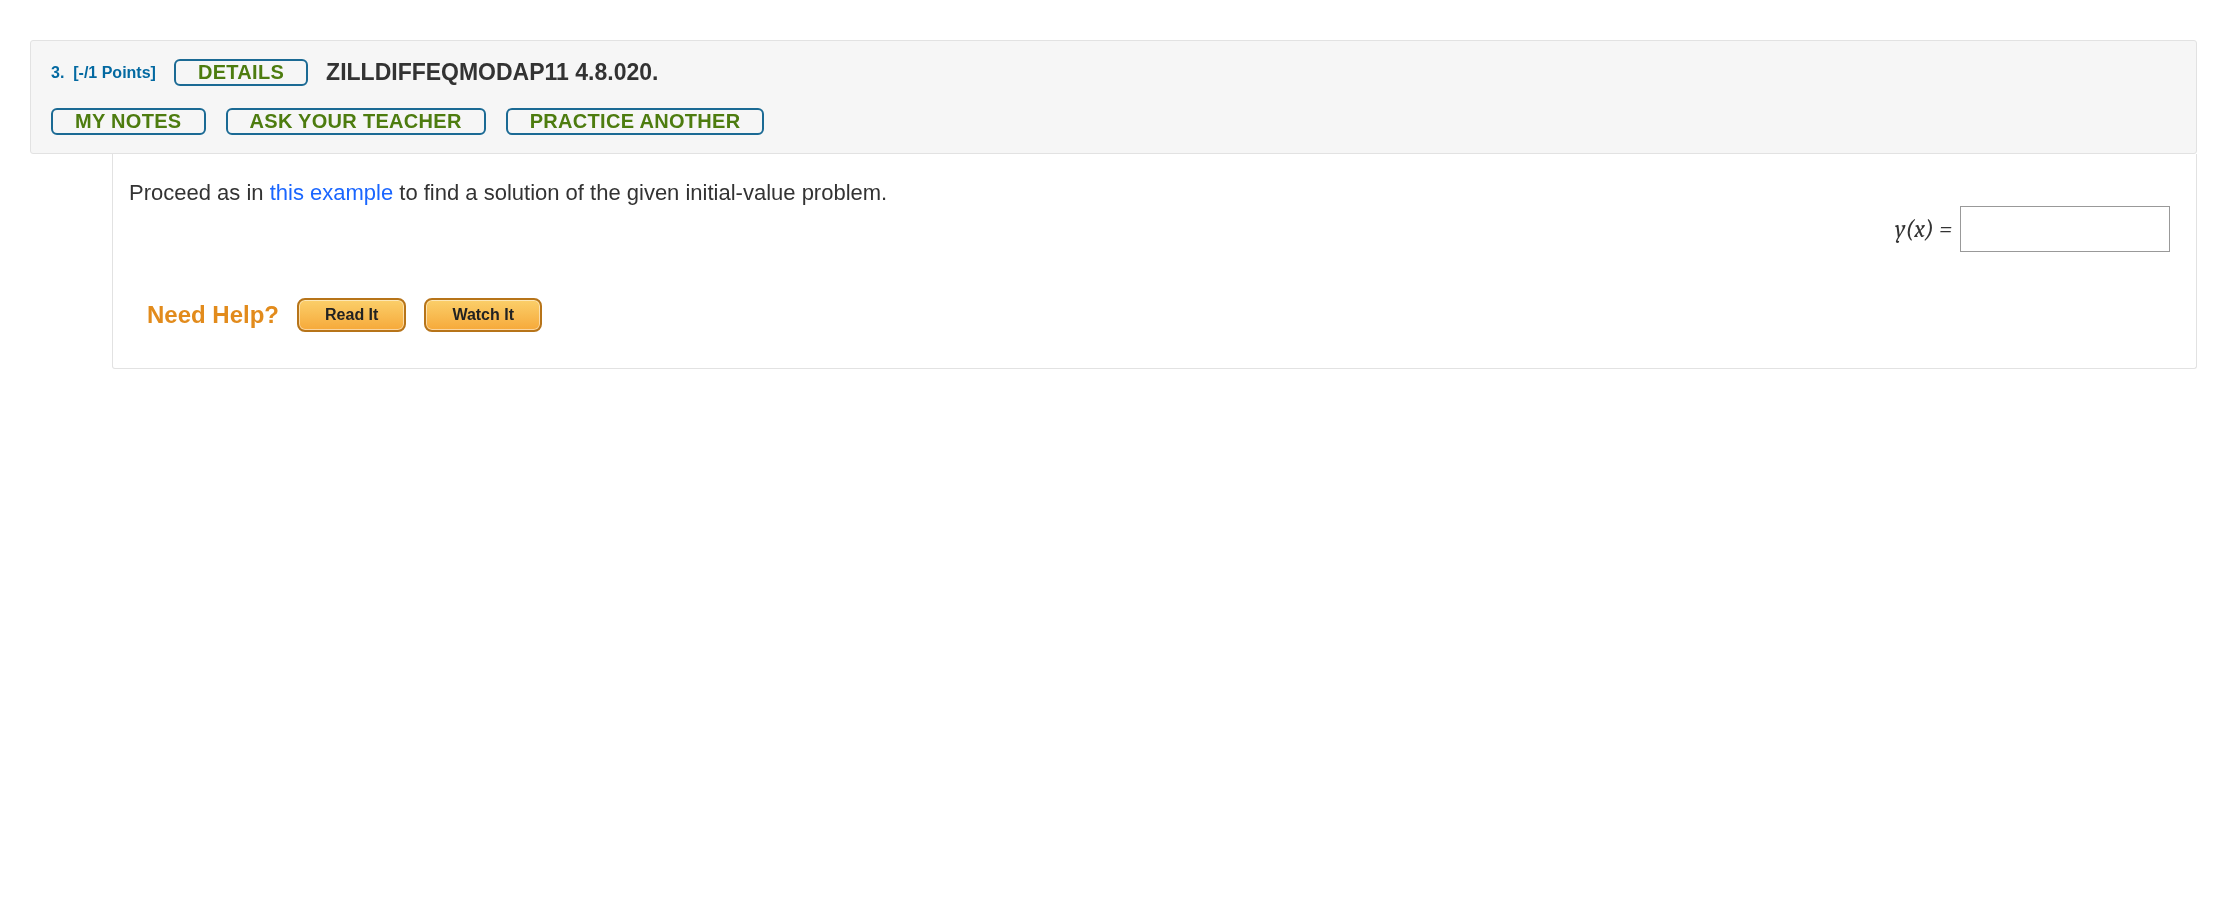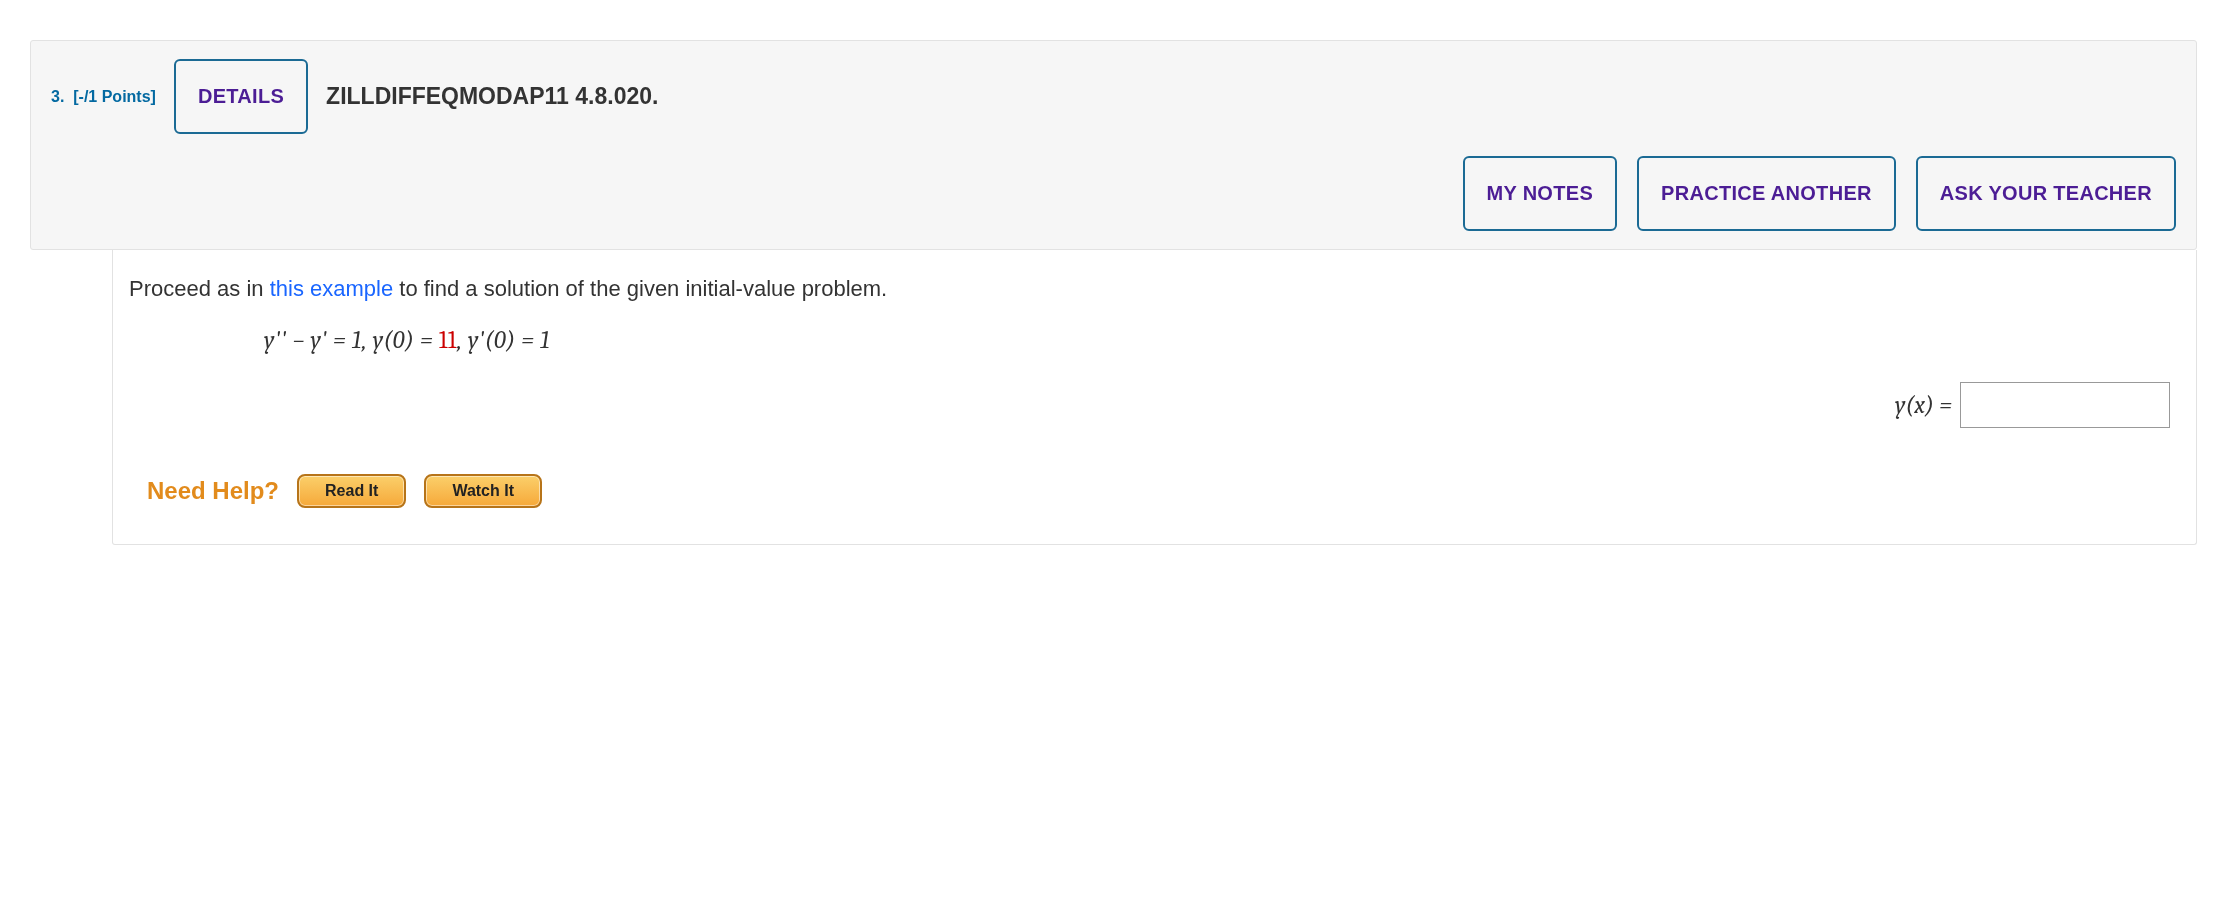--- a/index.html
+++ b/index.html
@@ -24,40 +24,39 @@
     gap: 18px;
     margin-bottom: 22px;
   }
   .q-points {
     font-weight: 700;
     color: #0369a1;
     font-size: 16px;
   }
   .pill-btn {
     border: 2px solid #1b6a94;
-    color: #4c1d95;
+    color: #4d7c0f;
     background: transparent;
     border-radius: 6px;
-    padding: 24px 22px;
+    padding: 0 22px;
     font-weight: 600;
     font-size: 20px;
     letter-spacing: .3px;
     cursor: pointer;
     font-family: inherit;
   }
   .textbook-ref {
     font-weight: 700;
     color: #333333;
     font-size: 23px;
   }
   .second-row {
     display: flex;
     gap: 20px;
     flex-wrap: wrap;
-    justify-content: flex-end;
   }
   .body-area {
     margin-left: 82px;
     border: 1px solid #e2e2e2;
     border-top: none;
     border-radius: 0 0 3px 3px;
     padding: 26px 26px 36px 16px;
   }
   .instruction {
     font-size: 22px;
@@ -126,33 +125,30 @@
   <div class="top-row">
     <span class="q-points">
       <span>3.</span>
       &nbsp;<span>[-/1 Points]</span>
     </span>
     <button class="pill-btn">DETAILS</button>
     <span class="textbook-ref">ZILLDIFFEQMODAP11 4.8.020.</span>
   </div>
   <div class="second-row">
     <button class="pill-btn">MY NOTES</button>
+    <button class="pill-btn">ASK YOUR TEACHER</button>
     <button class="pill-btn">PRACTICE ANOTHER</button>
-    <button class="pill-btn">ASK YOUR TEACHER</button>
   </div>
 </div>
 
 <div class="body-area">
   <div class="instruction">
     <span>Proceed as in </span><span class="link-example">this example</span><span> to find a solution of the given initial-value problem.</span>
   </div>
 
-  <div class="equation-line">
-    <span>y'' − y' = 1, y(0) = </span><span class="red">11</span><span>, y'(0) = 1</span>
-  </div>
 
   <div class="answer-row">
     <span class="yx">y(x) = </span>
     <input class="answer-input" type="text" value="" style="">
   </div>
 
   <div class="help-row">
     <span class="need-help-label">Need Help?</span>
     <button class="help-btn">Read It</button>
     <button class="help-btn">Watch It</button>

